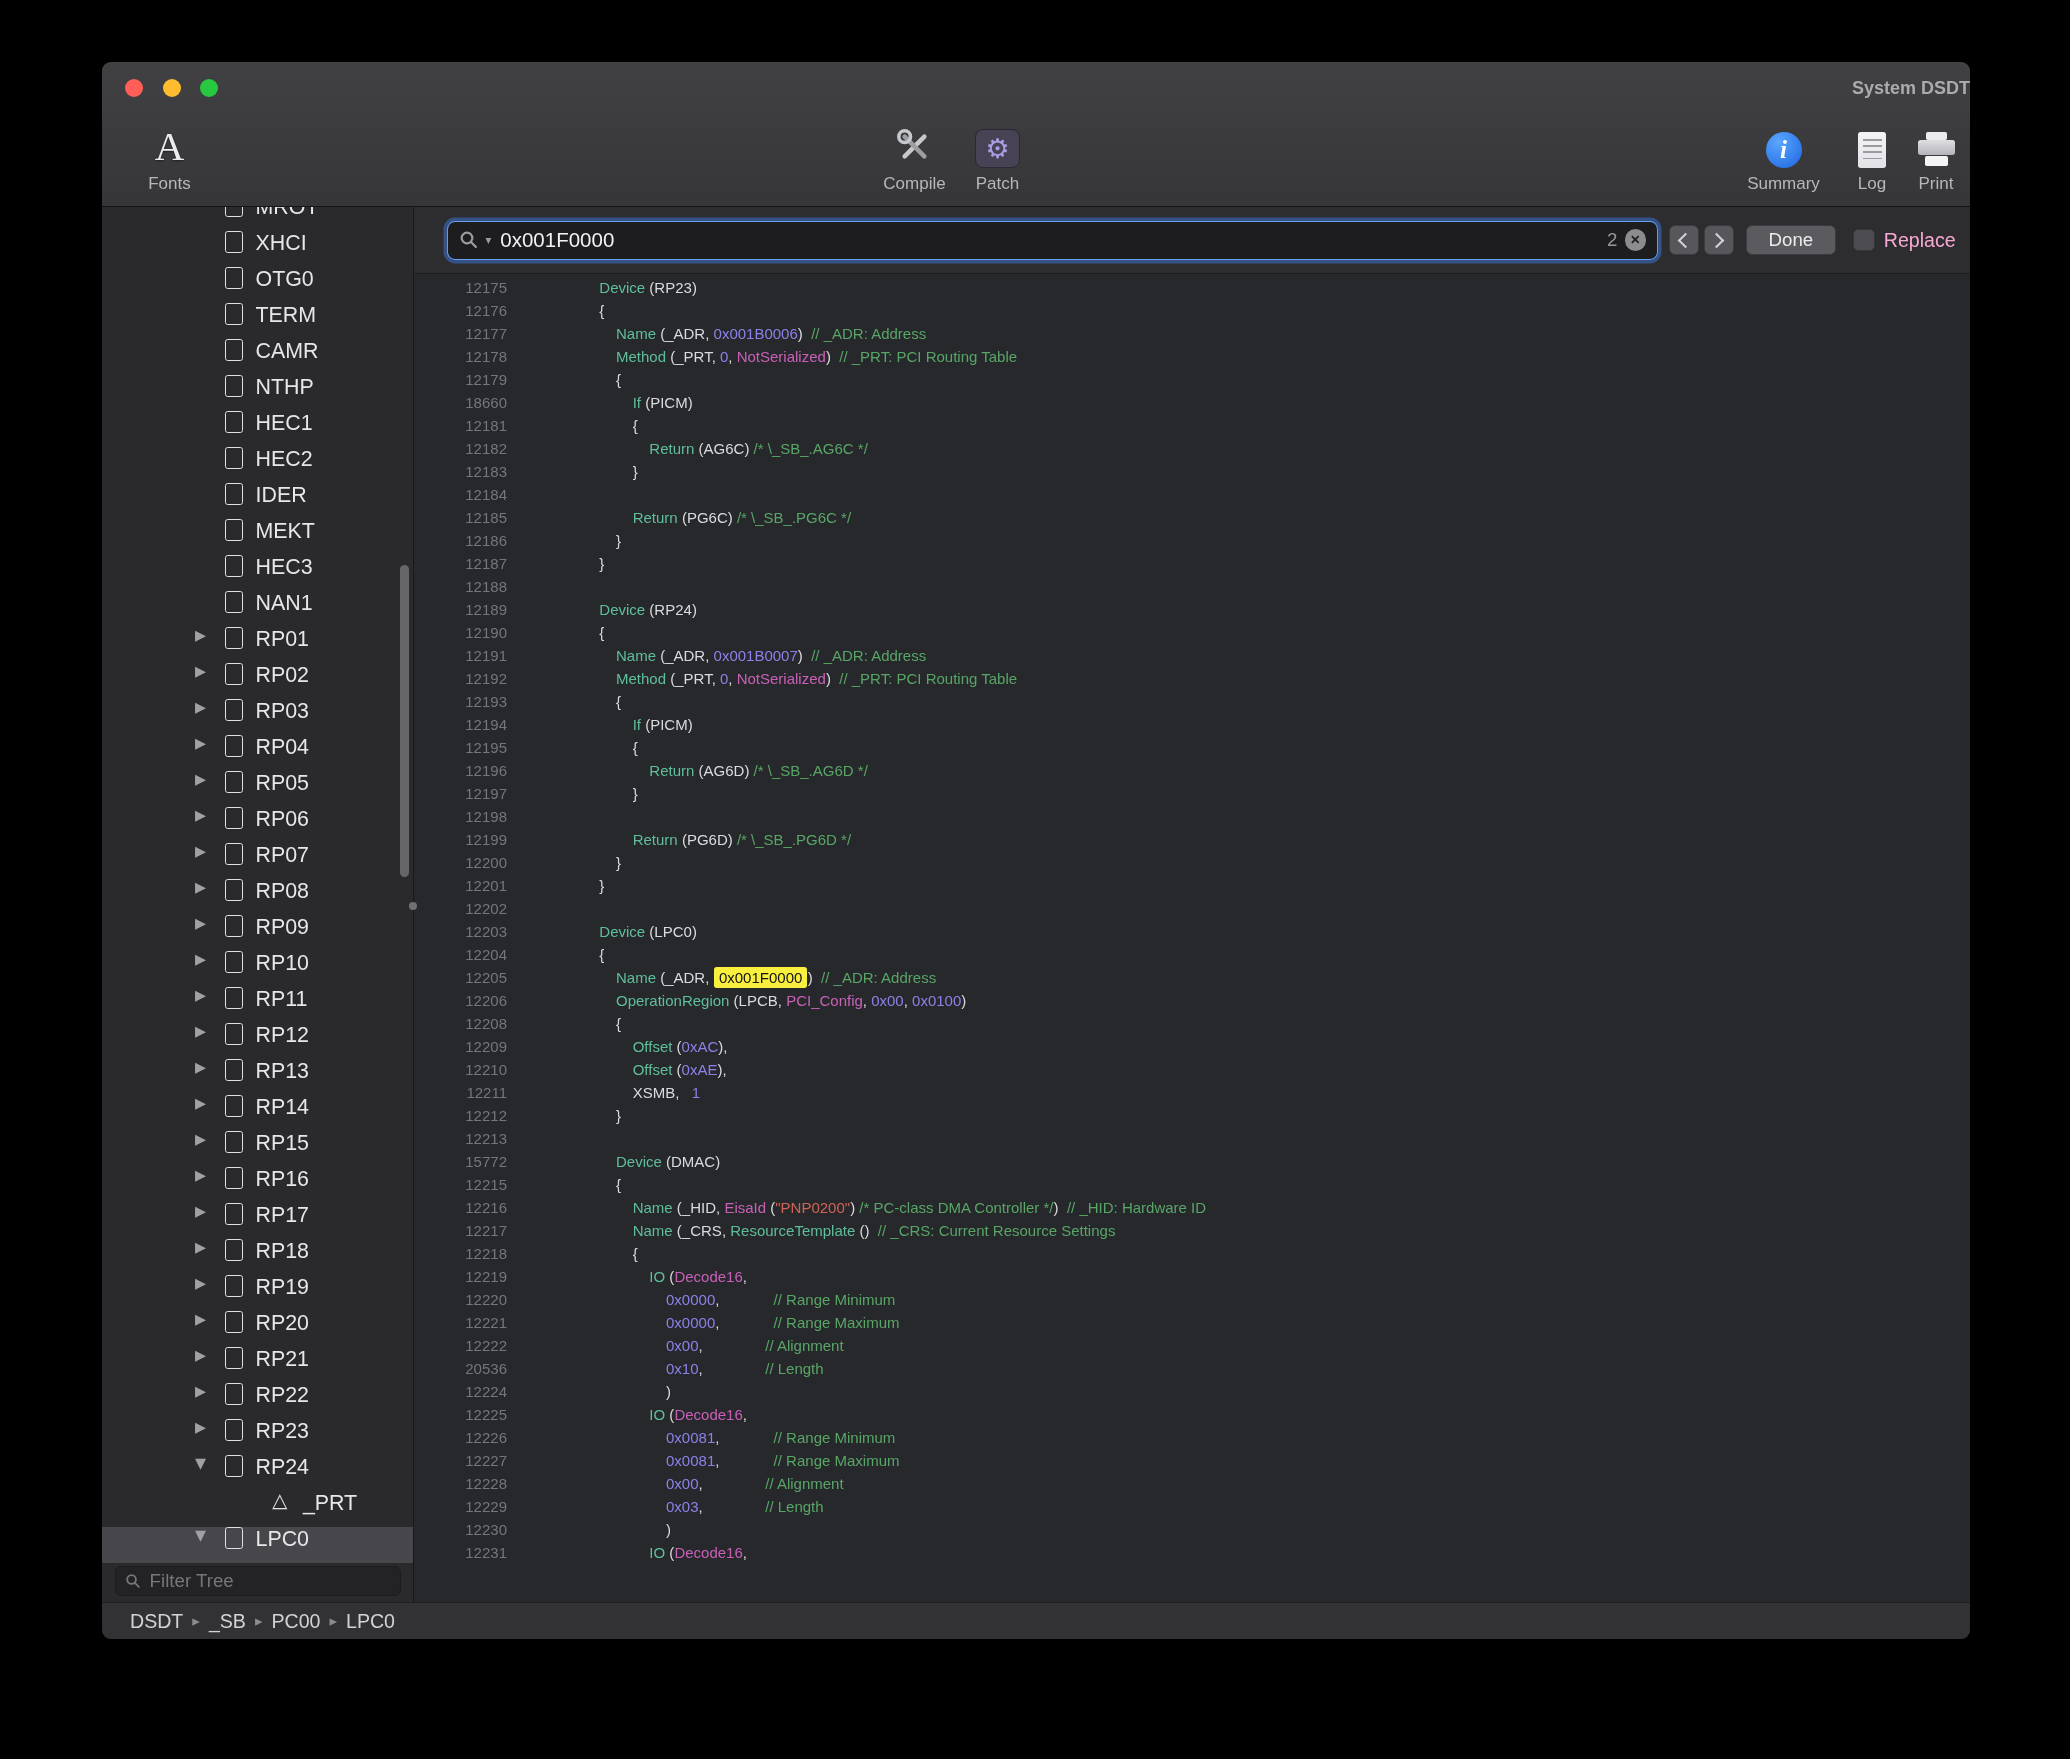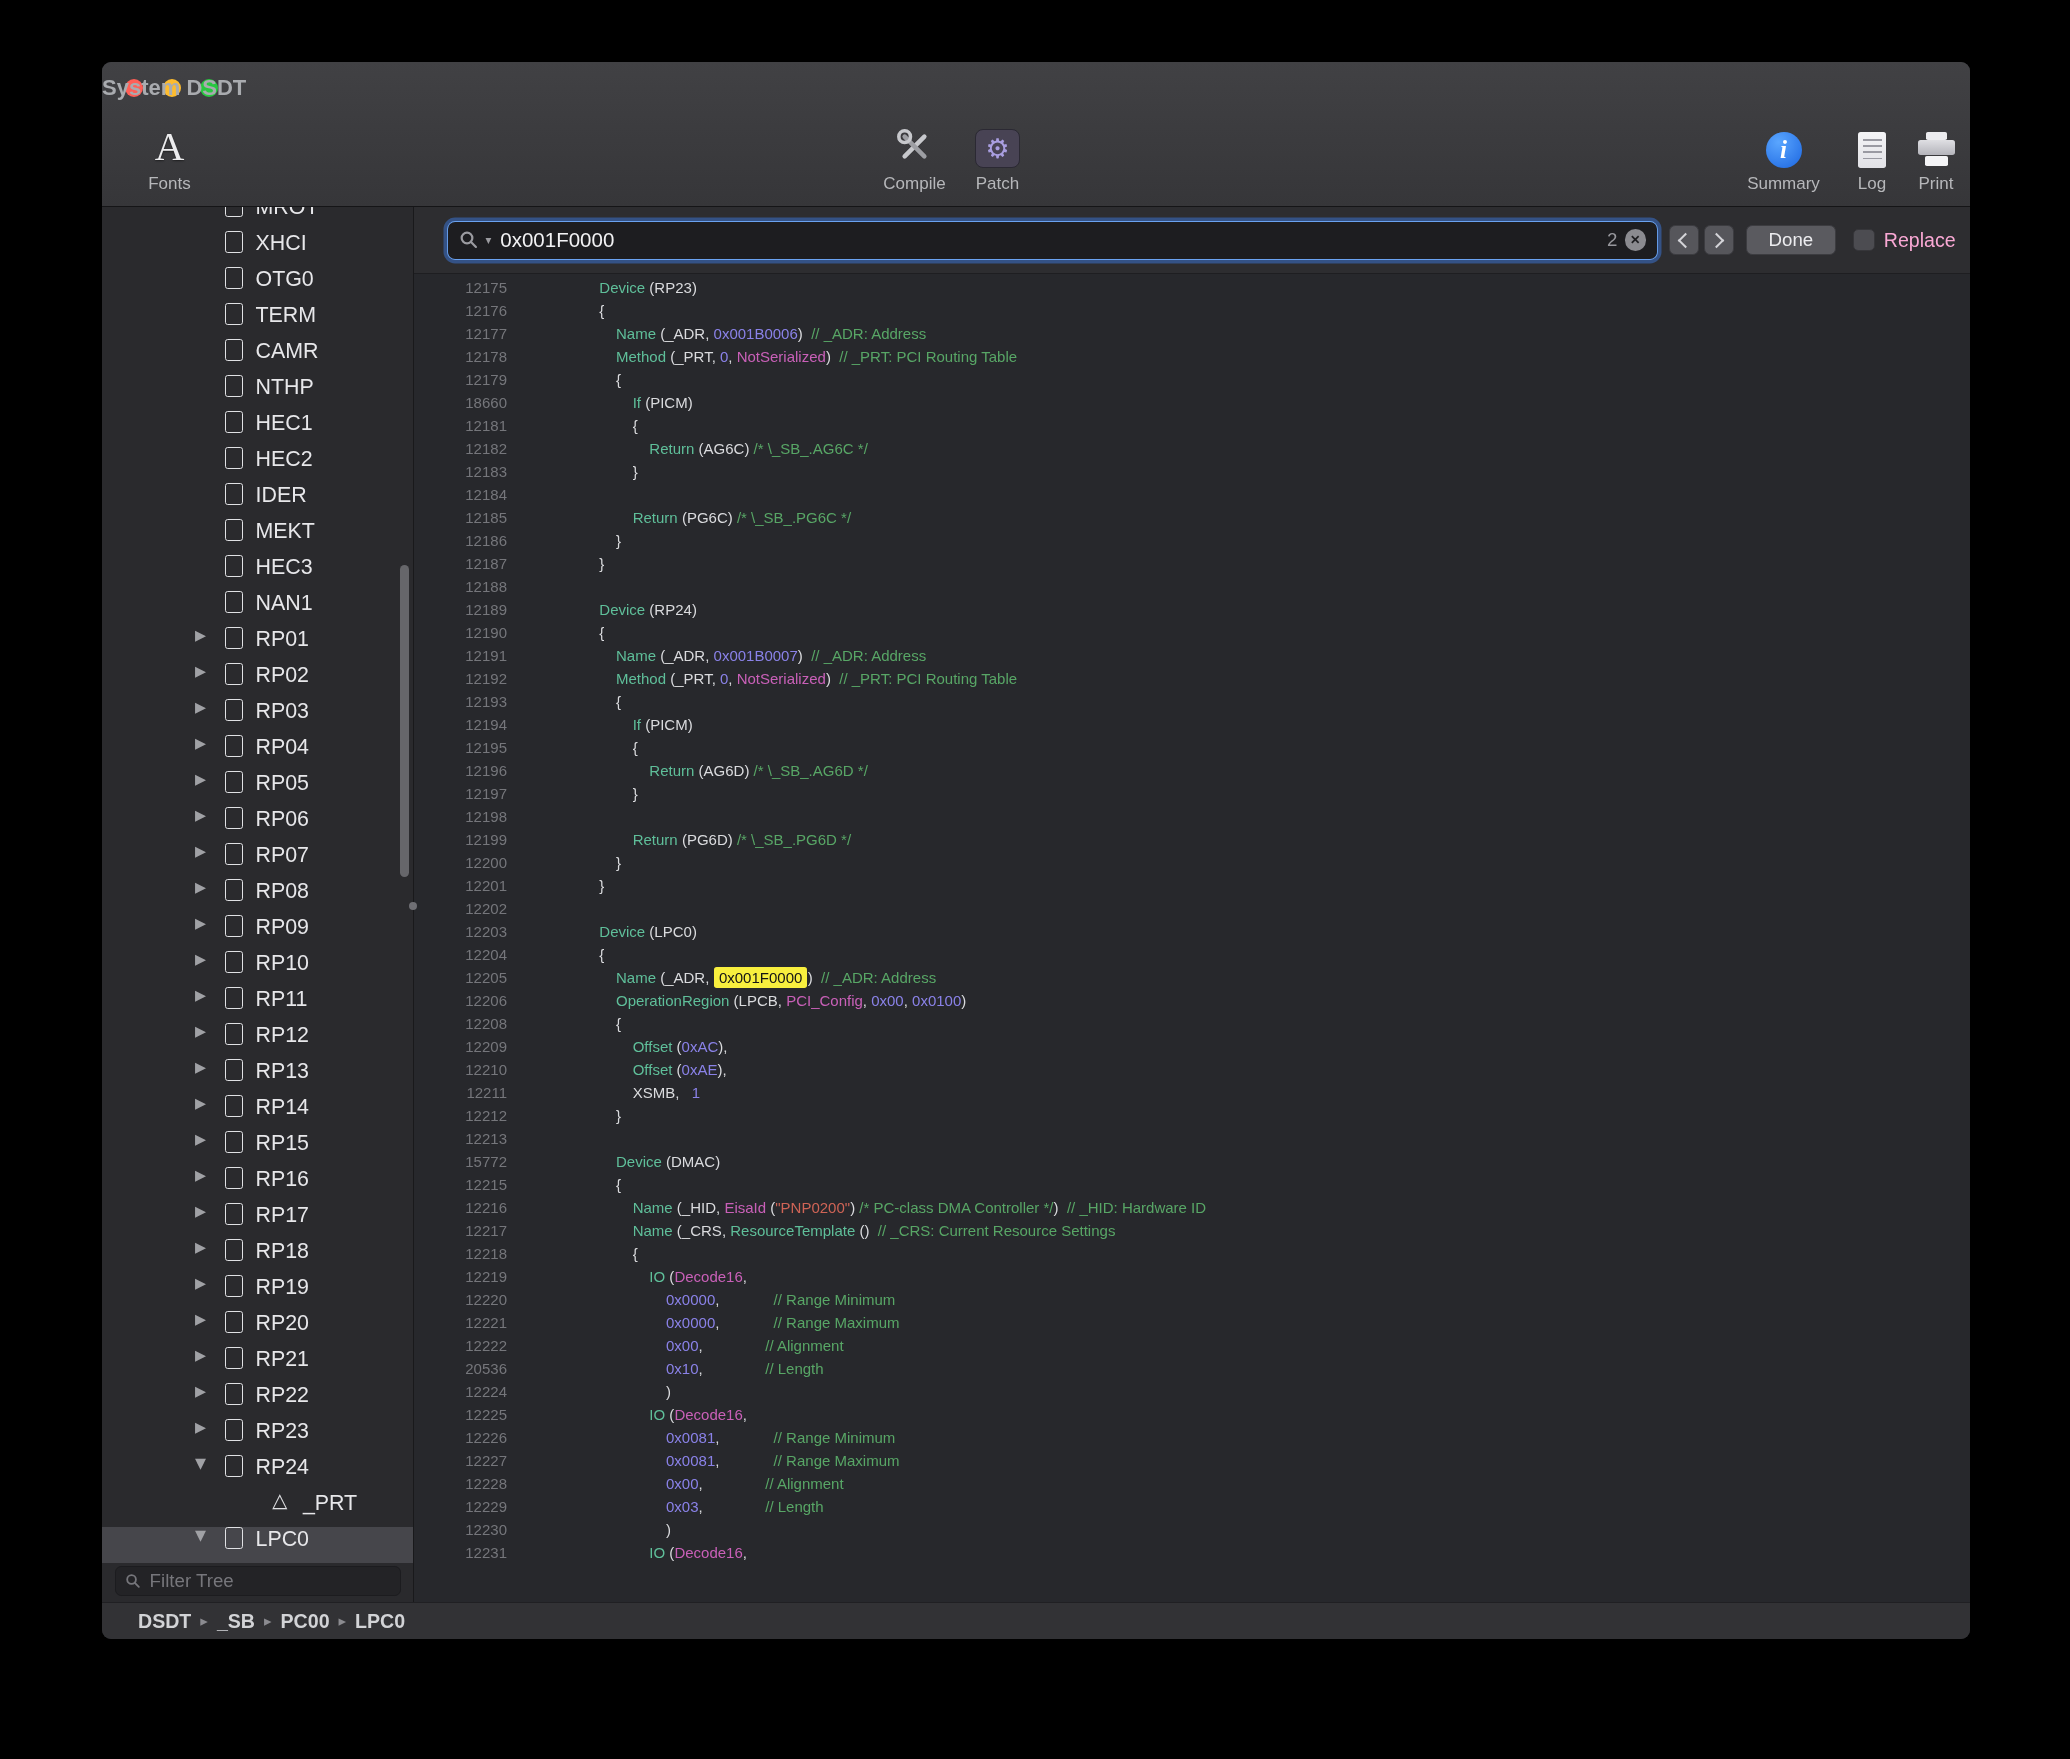--- a/index.html
+++ b/index.html
@@ -4,21 +4,21 @@
 <style>
   html,body{margin:0;padding:0;background:#000;}
   .page{position:relative;width:2071px;height:1759px;background:#000;overflow:hidden;font-family:"Liberation Sans",sans-serif;}
   .window{position:absolute;left:102px;top:62px;width:1868px;height:1577px;background:#27282c;border-radius:9px;overflow:hidden;box-shadow:0 36px 98px rgba(0,0,0,.75);}
   
   .header{position:absolute;left:0;top:0;right:0;height:144px;background:linear-gradient(#414144,#363639);border-bottom:0.9px solid #151517;}
   .titlebar{position:relative;height:52px;}
   .lights{position:absolute;left:23px;top:17px;display:flex;gap:19.6px;}
   .light{width:18px;height:18px;border-radius:50%;}
   .l-close{background:#ff5f57;}.l-min{background:#febc2e;}.l-zoom{background:#28c840;}
-  .title{position:absolute;left:0;right:0;top:0;height:52px;line-height:52px;text-align:left;color:#a9abaf;font-size:22px;font-weight:600;}
+  .title{position:absolute;left:0;right:0;top:0;height:52px;line-height:52px;text-align:right;color:#a9abaf;font-size:18px;font-weight:600;}
   .toolbar{position:absolute;top:52px;left:0;right:0;height:93px;}
   .tbitem{position:absolute;top:3.6px;display:flex;flex-direction:column;align-items:center;justify-content:flex-end;gap:6.2px;color:#b6b7ba;font-size:17px;cursor:default;}
   .tbicon{height:50px;display:flex;align-items:flex-end;justify-content:center;}
   .tb-fonts{left:32px;width:71px;}
   .tb-compile{left:768px;width:89px;}
   .tb-patch{left:860px;width:71px;}
   .tb-summary{right:151px;width:71px;}
   .tb-log{right:67px;width:62px;}
   .tb-print{right:0px;width:68px;}
   .fontsA{font-family:"Liberation Serif",serif;font-size:41px;line-height:43px;color:#ececee;text-shadow:0 0.9px 1.8px rgba(0,0,0,.5);}
@@ -68,21 +68,21 @@
   .ln{flex:none;width:93px;text-align:right;color:#75767b;}
   .ct{margin-left:59px;}
   .k{color:#5fbf9a;}
   .n{color:#8a82e8;}
   .e{color:#c960b8;}
   .s{color:#cf6456;}
   .c{color:#58a666;}
   .p{color:#dadbde;}
   .hl{background:#f8ef3e;color:#141414;border-radius:2.7px;padding:1.8px 4.5px;margin:0 0.9px;}
   
-  .statusbar{position:absolute;left:0;right:0;bottom:0;height:36px;background:#323235;border-top:0.9px solid #202023;display:flex;align-items:center;padding-left:36px;gap:9px;font-size:19.6px;color:#d2d3d6;font-weight:bold;}
+  .statusbar{position:absolute;left:0;right:0;bottom:0;height:36px;background:#323235;border-top:0.9px solid #202023;display:flex;align-items:center;padding-left:28px;gap:9px;font-size:19.6px;color:#d2d3d6;}
   .bsep{font-family:"DejaVu Sans",sans-serif;color:#8b8b90;font-size:15px;}
   .crumb{white-space:nowrap;}
 </style>
 </head>
 <body>
 
 <div class="page">
   <div class="window">
 
     <div class="header">

